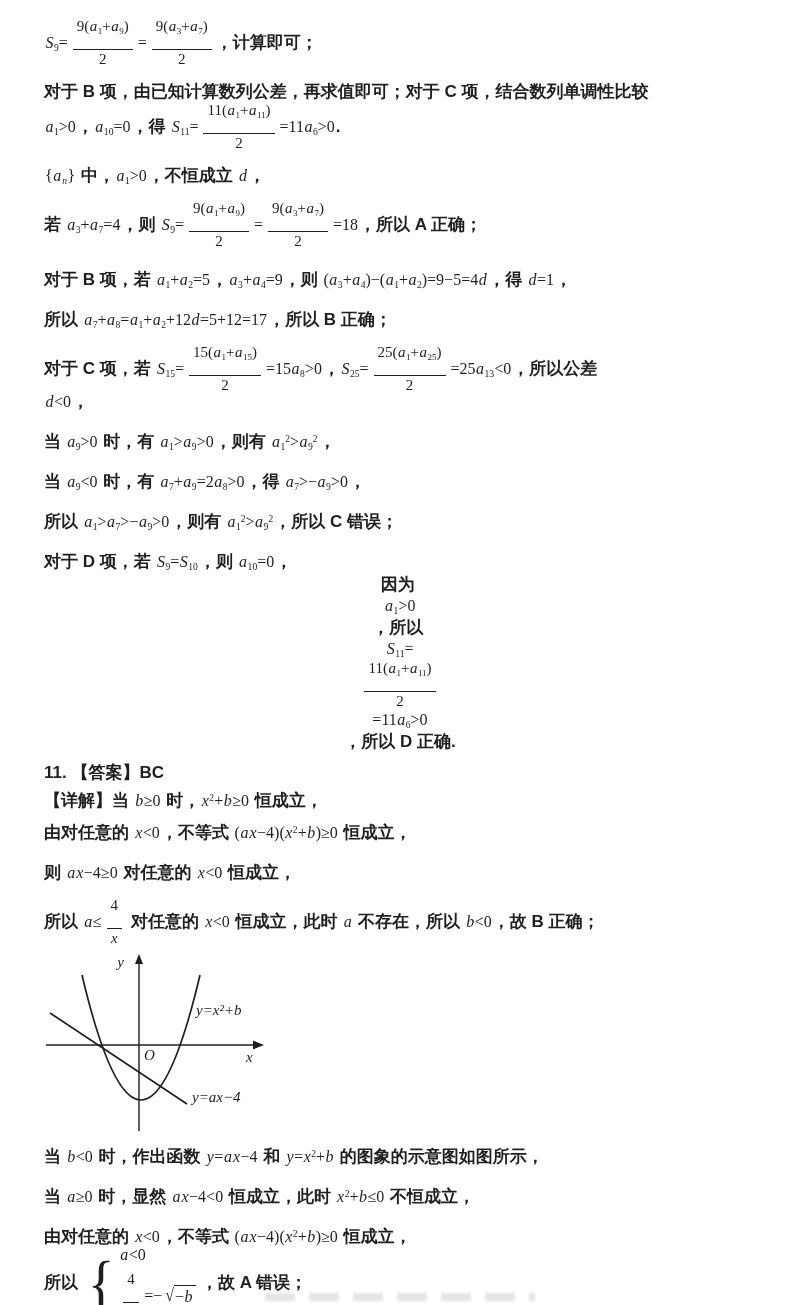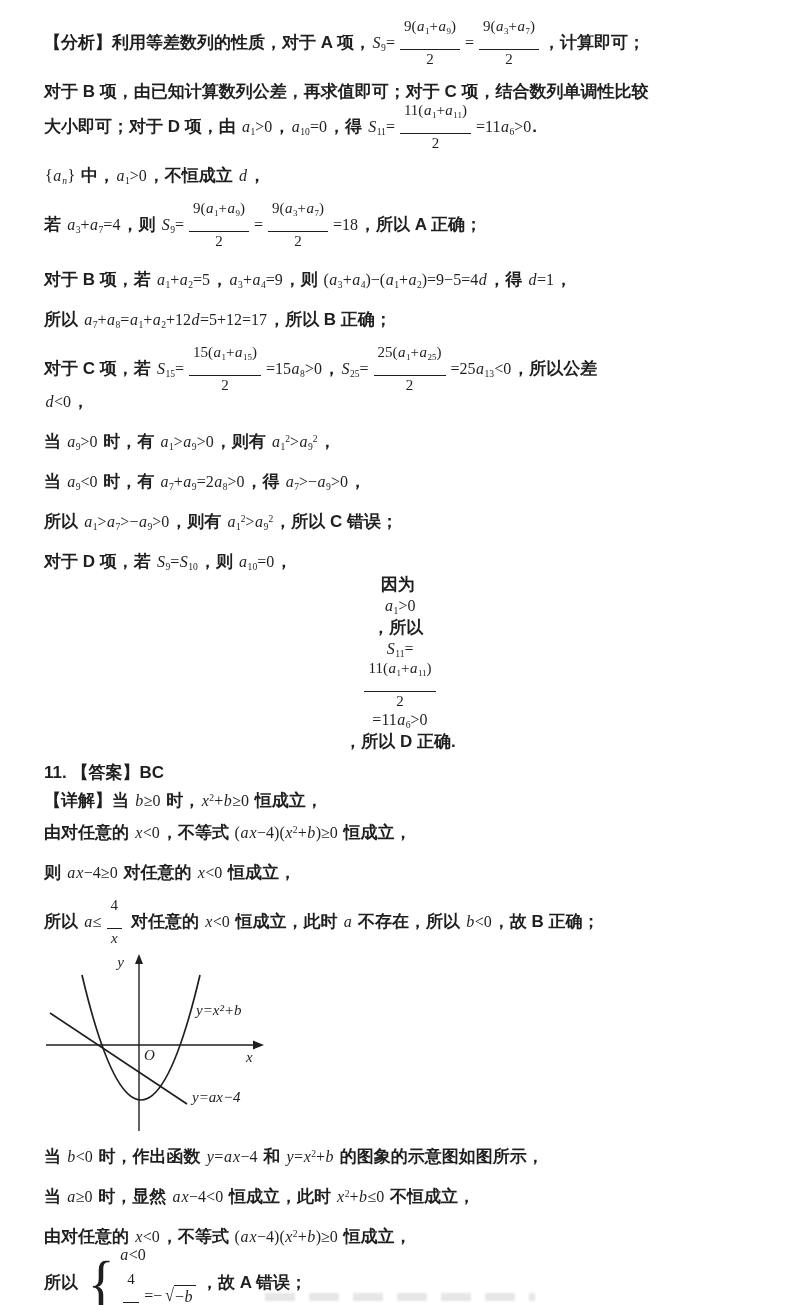--- a/index.html
+++ b/index.html
@@ -67,38 +67,36 @@
     background:repeating-linear-gradient(90deg,#dedede 0 30px,transparent 30px 44px);
   }
 </style>
 </head>
 <body>
 
 <div class="page">
 
   <div class="lines top">
       <div class="line tall">
-        <span class="zh">【分析】利用等差数列的性质，对于 A 项，</span>
         <span class="m"><span><i>S</i></span><sub><span>9</span></sub><span>=</span></span>
         <span class="frac m">
           <span class="num"><span>9(<i>a</i></span><sub><span>1</span></sub><span>+<i>a</i></span><sub><span>9</span></sub><span>)</span></span>
           <span class="den"><span>2</span></span>
         </span>
         <span class="m"><span>=</span></span>
         <span class="frac m">
           <span class="num"><span>9(<i>a</i></span><sub><span>3</span></sub><span>+<i>a</i></span><sub><span>7</span></sub><span>)</span></span>
           <span class="den"><span>2</span></span>
         </span>
         <span class="zh">，计算即可；</span>
       </div>
       <div class="line">
         <span class="zh">对于 B 项，由已知计算数列公差，再求值即可；对于 C 项，结合数列单调性比较</span>
       </div>
       <div class="line tall">
-        <span class="zh">大小即可；对于 D 项，由 </span>
         <span class="m"><span><i>a</i></span><sub><span>1</span></sub><span>&gt;0</span></span>
         <span class="zh">，</span>
         <span class="m"><span><i>a</i></span><sub><span>10</span></sub><span>=0</span></span>
         <span class="zh">，得 </span>
         <span class="m"><span><i>S</i></span><sub><span>11</span></sub><span>=</span></span>
         <span class="frac m">
           <span class="num"><span>11(<i>a</i></span><sub><span>1</span></sub><span>+<i>a</i></span><sub><span>11</span></sub><span>)</span></span>
           <span class="den"><span>2</span></span>
         </span>
         <span class="m"><span>=11<i>a</i></span><sub><span>6</span></sub><span>&gt;0</span></span>

